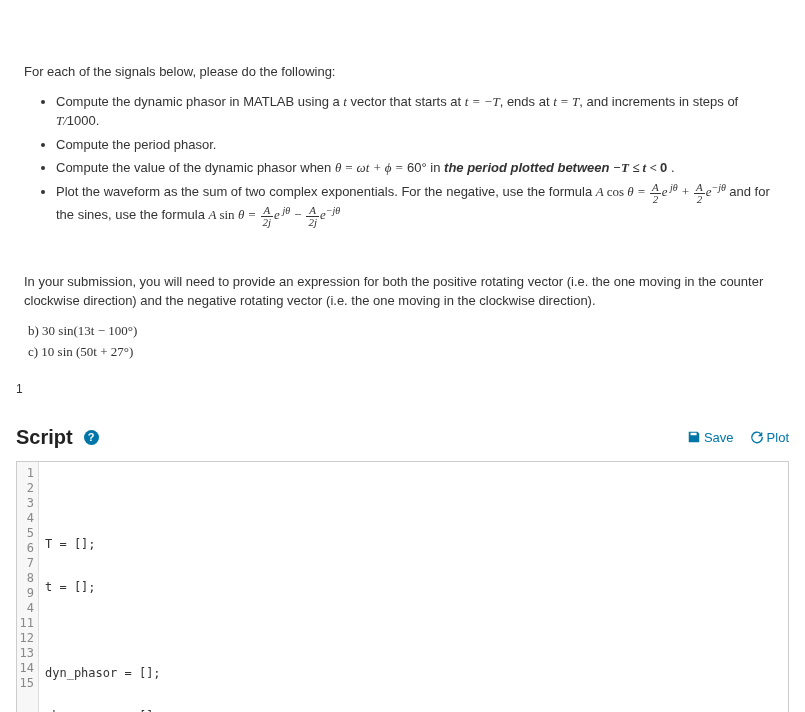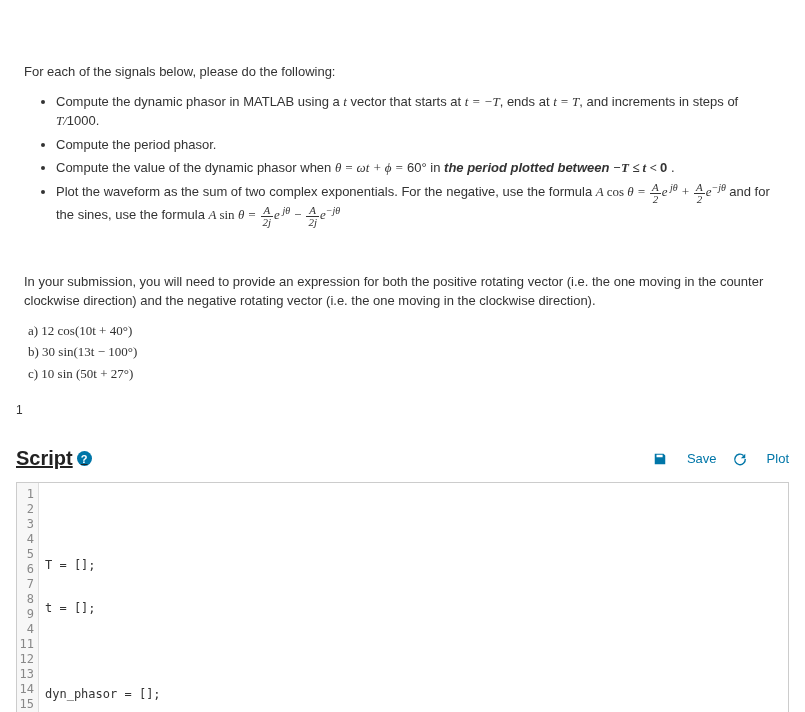--- a/index.html
+++ b/index.html
@@ -45,39 +45,38 @@
     justify-content: space-between;
     padding: 8px 16px 12px 16px;
     margin-top: 14px;
   }
   .script-title {
     font-size: 20px;
     font-weight: bold;
     color: #222;
     display: flex;
     align-items: center;
-    gap: 4px;
-    text-decoration: underline;
+    gap: 11px;
   }
   .help-badge {
     width: 15px; height: 15px;
     border-radius: 50%;
     background: #0076a8;
     color: #fff;
     font-size: 11px;
     font-weight: bold;
     display: inline-flex;
     align-items: center;
     justify-content: center;
   }
   .actions { display: flex; gap: 16px; align-items: center; }
   .action-link {
     display: inline-flex;
     align-items: center;
-    gap: 20px;
+    gap: 3px;
     font-size: 13px;
     text-decoration: none;
     cursor: pointer;
   }
   .action-link.blue { color: #0076a8; }
   .icon { width: 14px; height: 14px; display: inline-flex; align-items: center; justify-content: center; }
   .editor {
     border: 1px solid #ccc;
     margin: 0 16px 16px 16px;
     font-family: Menlo, Consolas, monospace;
@@ -124,21 +123,20 @@
       <span class="math">A <span class="uprm">sin</span> θ =
         <span class="frac"><span class="num">A</span><span class="den">2j</span></span>e<sup>&nbsp;jθ</sup> −
         <span class="frac"><span class="num">A</span><span class="den">2j</span></span>e<sup>−jθ</sup>
       </span>
     </li>
   </ul>
 
   <p>In your submission, you will need to provide an expression for both the positive rotating vector (i.e. the one moving in the counter clockwise direction) and the negative rotating vector (i.e. the one moving in the clockwise direction).</p>
 
   <ul class="parts">
-    <li>a)   12 cos(10t + 40°)</li>
     <li>b)   30 sin(13t − 100°)</li>
     <li>c)   10 sin (50t + 27°)</li>
   </ul>
 </div>
 
 <div class="page-num">1</div>
 
 <div class="script-bar">
   <div class="script-title">
     <span>Script</span>

